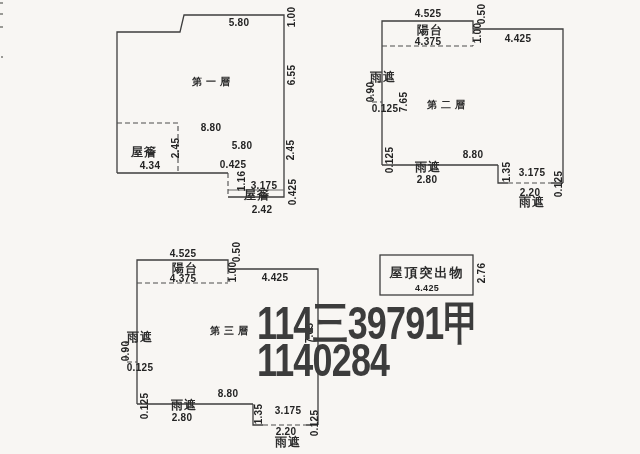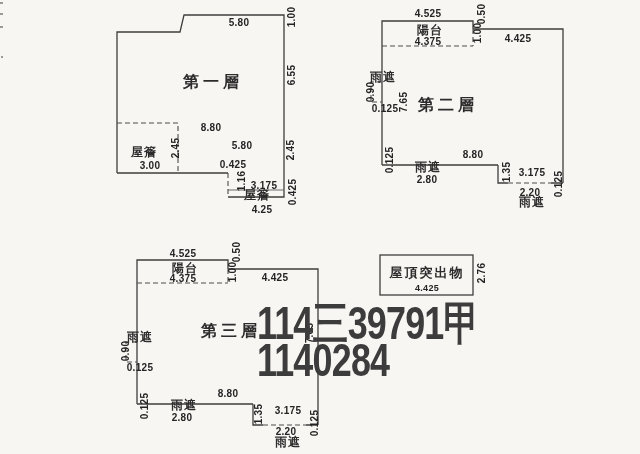--- a/index.html
+++ b/index.html
@@ -13,21 +13,21 @@
   .solid path,.solid rect{fill:none;stroke:#3e3e3e;stroke-width:1.3;}
   .solid .thin{stroke:#6a6a68;stroke-width:1;}
   .dashed path{fill:none;stroke:#4c4c4c;stroke-width:1.1;stroke-dasharray:5 3;}
   .lbl{
     position:absolute;white-space:nowrap;
     transform:translate(-50%,-50%);
     font-weight:bold;font-size:10px;letter-spacing:.3px;color:#242424;
   }
   .rot{transform:translate(-50%,-50%) rotate(-90deg);}
   .cjk{font-size:12px;letter-spacing:1px;color:#2c2c2c;}
-  .cjk-lg{font-size:16px;letter-spacing:4px;font-weight:600;color:#2c2c2c;}
+  .cjk-lg{font-size:10px;letter-spacing:4px;font-weight:600;color:#2c2c2c;}
   .rt-lbl{font-size:13px;letter-spacing:2px;font-weight:600;color:#2c2c2c;}
   #title{
     position:absolute;left:56px;top:7px;
     font-size:18px;font-weight:600;letter-spacing:12px;color:#2b2b2b;
   }
   .wm{
     position:absolute;left:257px;line-height:1;
     font-size:46px;font-weight:bold;color:#3c3c3c;
     transform:scaleX(.78);transform-origin:left top;
     letter-spacing:-1px;z-index:5;white-space:nowrap;
@@ -69,27 +69,27 @@
 
   <div class="lbl" style="left:239px;top:22px">5.80</div>
   <div class="lbl rot" style="left:291px;top:17px">1.00</div>
   <div class="lbl rot" style="left:291px;top:75px">6.55</div>
   <div class="lbl cjk-lg" style="left:213px;top:82px">第一層</div>
   <div class="lbl" style="left:211px;top:127px">8.80</div>
   <div class="lbl" style="left:242px;top:145px">5.80</div>
   <div class="lbl rot" style="left:290px;top:150px">2.45</div>
   <div class="lbl cjk" style="left:144px;top:152px">屋簷</div>
   <div class="lbl rot" style="left:175px;top:148px">2.45</div>
-  <div class="lbl" style="left:150px;top:165px">3.00</div>
+  <div class="lbl" style="left:150px;top:165px">4.34</div>
   <div class="lbl" style="left:233px;top:164px">0.425</div>
   <div class="lbl rot" style="left:241px;top:181px">1.16</div>
   <div class="lbl" style="left:264px;top:185px">3.175</div>
   <div class="lbl cjk" style="left:257px;top:195px">屋簷</div>
   <div class="lbl rot" style="left:292px;top:192px">0.425</div>
-  <div class="lbl" style="left:262px;top:209px">4.25</div>
+  <div class="lbl" style="left:262px;top:209px">2.42</div>
 
   <div class="lbl" style="left:428px;top:13px">4.525</div>
   <div class="lbl cjk" style="left:430px;top:30px">陽台</div>
   <div class="lbl" style="left:428px;top:41px">4.375</div>
   <div class="lbl rot" style="left:481px;top:14px">0.50</div>
   <div class="lbl rot" style="left:477px;top:33px">1.00</div>
   <div class="lbl" style="left:518px;top:38px">4.425</div>
   <div class="lbl cjk" style="left:383px;top:77px">雨遮</div>
   <div class="lbl rot" style="left:370px;top:92px">0.90</div>
   <div class="lbl" style="left:385px;top:108px">0.125</div>

